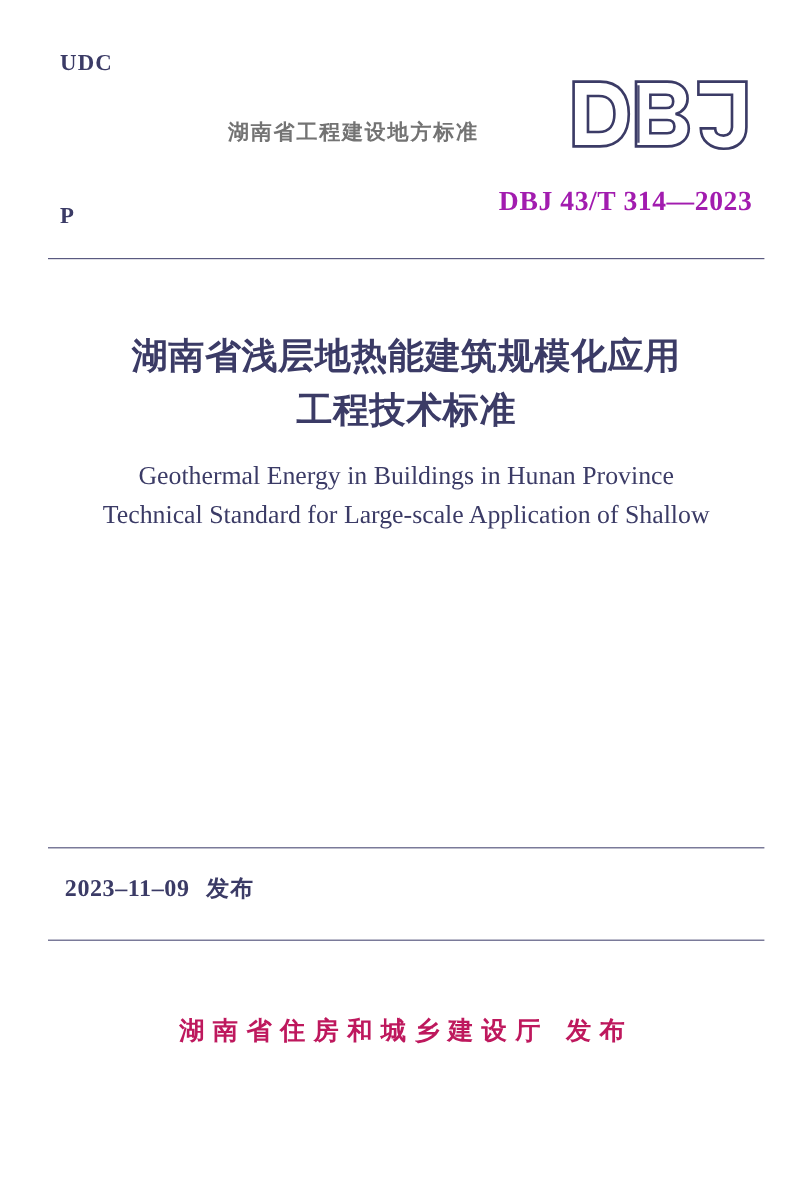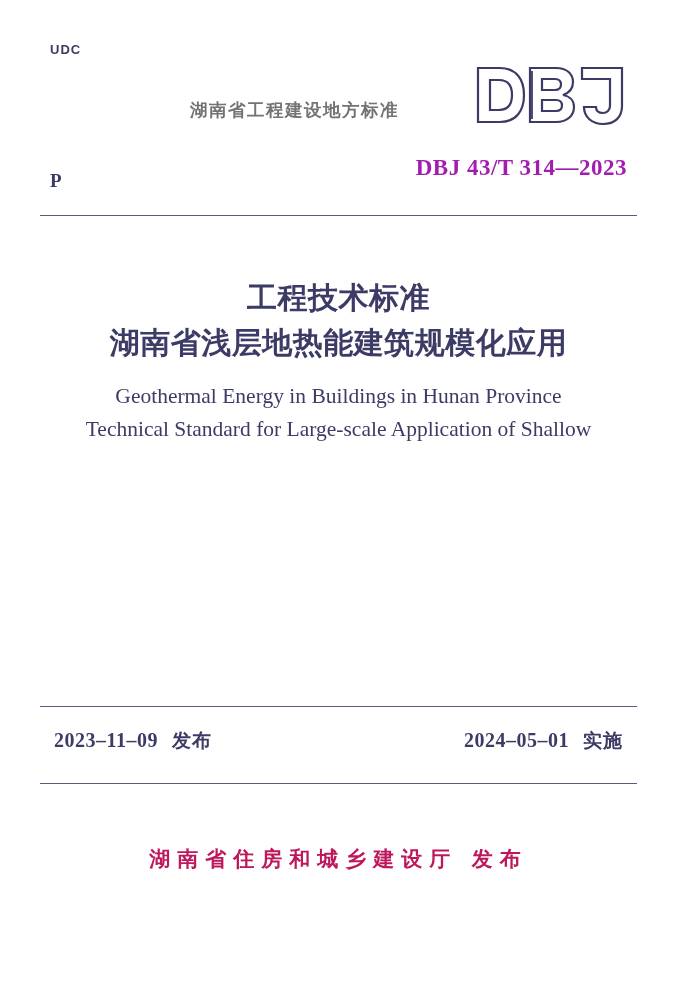--- a/index.html
+++ b/index.html
@@ -28,23 +28,23 @@
     position: absolute;
     left: 40px;
     top: 30px;
     width: 597px;
     height: 182px;
   }
   .udc-label {
     position: absolute;
     left: 10px;
     top: 12px;
-    font-family: Liberation Sans, sans-serif;
-    font-weight: bold;
-    font-size: 13px;
+    font-family: Liberation Serif, serif;
+    font-weight: bold;
+    font-size: 19px;
     letter-spacing: 1px;
     color: #3b3b66;
   }
   .p-label {
     position: absolute;
     left: 10px;
     top: 140px;
     font-family: "Liberation Serif", serif;
     font-weight: bold;
     font-size: 19px;
@@ -215,37 +215,34 @@
       </svg>
     </div>
 
     <div class="std-no">DBJ 43/T 314—2023</div>
 
   </div>
 
   <div class="rule rule-top"></div>
 
   <div class="title-cn">
+    <div>湖南省浅层地热能建筑规模化应用</div>
     <div>工程技术标准</div>
-    <div>湖南省浅层地热能建筑规模化应用</div>
   </div>
 
   <div class="title-en">
     <div>Geothermal Energy in Buildings in Hunan Province</div>
     <div>Technical Standard for Large-scale Application of Shallow</div>
   </div>
 
   <div class="rule rule-mid"></div>
 
   <div class="dates-row">
     <div class="date-issue">
       <span>2023–11–09</span><span class="date-word">发布</span>
     </div>
-    <div class="date-effective">
-      <span>2024–05–01</span><span class="date-word">实施</span>
-    </div>
   </div>
 
   <div class="rule rule-bottom"></div>
 
   <div class="publisher">湖南省住房和城乡建设厅 发布</div>
 
 </div>
 
 </body></html>

